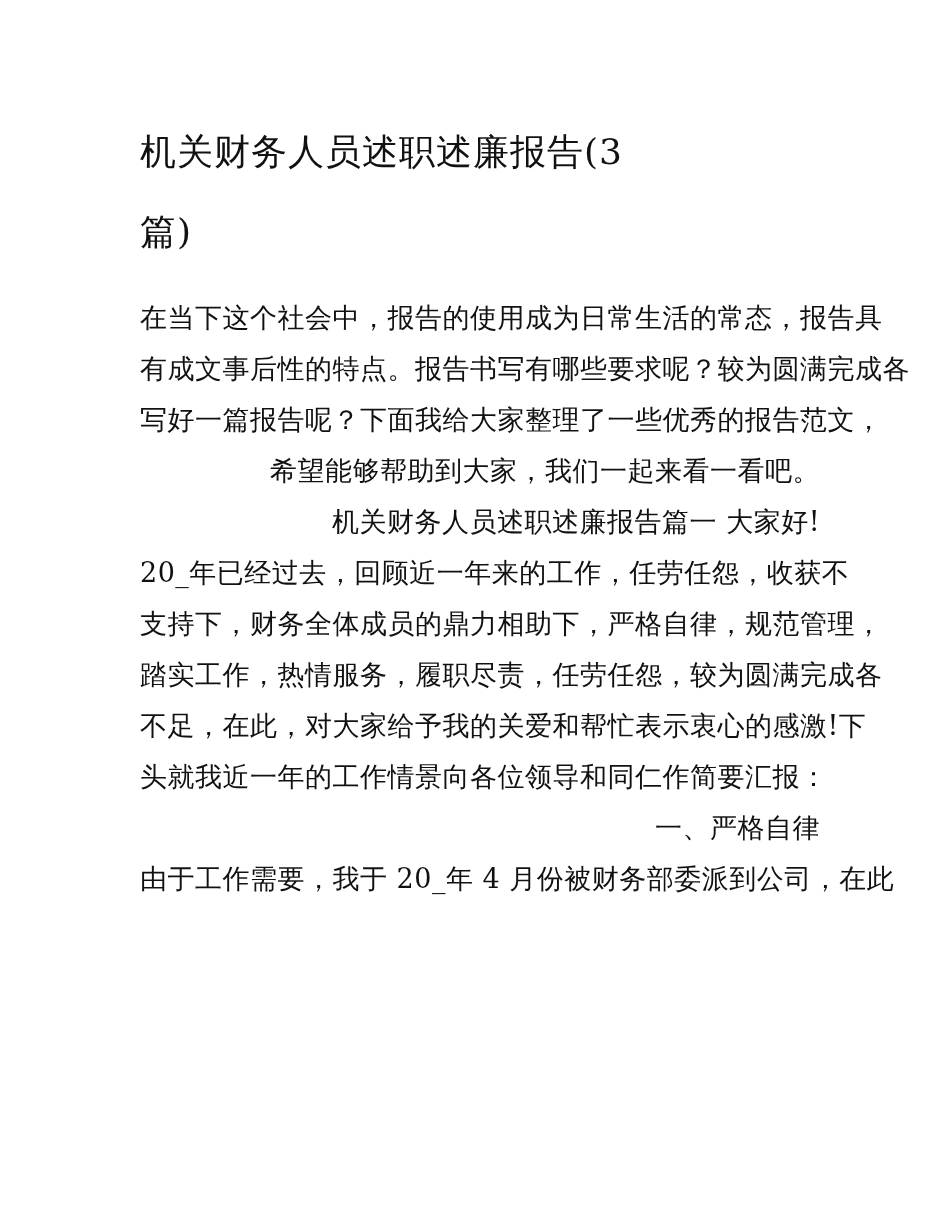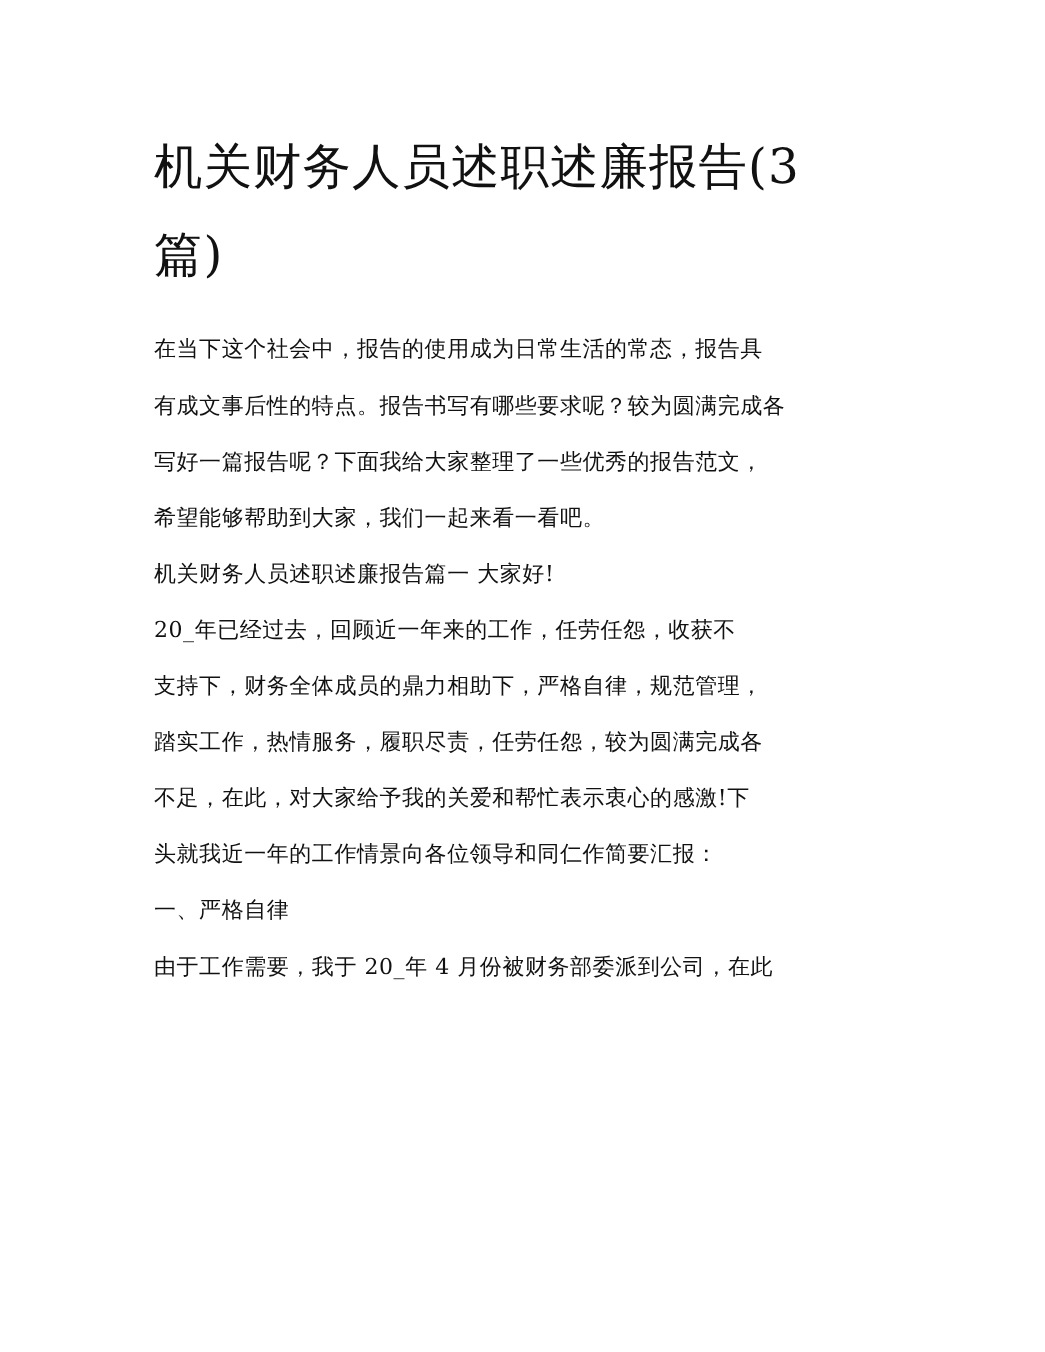--- a/index.html
+++ b/index.html
@@ -1,23 +1,23 @@
 <!DOCTYPE html>
 <html><head>
 <meta charset="utf-8">
 <style>
   html, body { margin: 0; padding: 0; background: #ffffff; }
   body { width: 950px; height: 1229px; position: relative; overflow: hidden;
          font-family: "DejaVu Serif", "Liberation Serif", serif; color: #111; }
   .page { position: absolute; left: 140px; top: 112px; width: 680px; }
-  .title { font-size: 44px; line-height: 80px; margin: 0; font-weight: normal;
+  .title { font-size: 36px; line-height: 80px; margin: 0; font-weight: normal;
            letter-spacing: 1px; }
   .body { margin-top: 20px; }
-  .line { font-size: 20px; line-height: 51px; height: 51px; white-space: nowrap;
-          letter-spacing: 0.5px; }
+  .line { font-size: 27px; line-height: 51px; height: 51px; white-space: nowrap;
+          letter-spacing: 0.5px; text-align: right; }
 </style>
 </head>
 <body>
 
 <div class="page">
   <h1 class="title">
     <div>机关财务人员述职述廉报告(3</div>
     <div>篇)</div>
   </h1>
   <div class="body">

